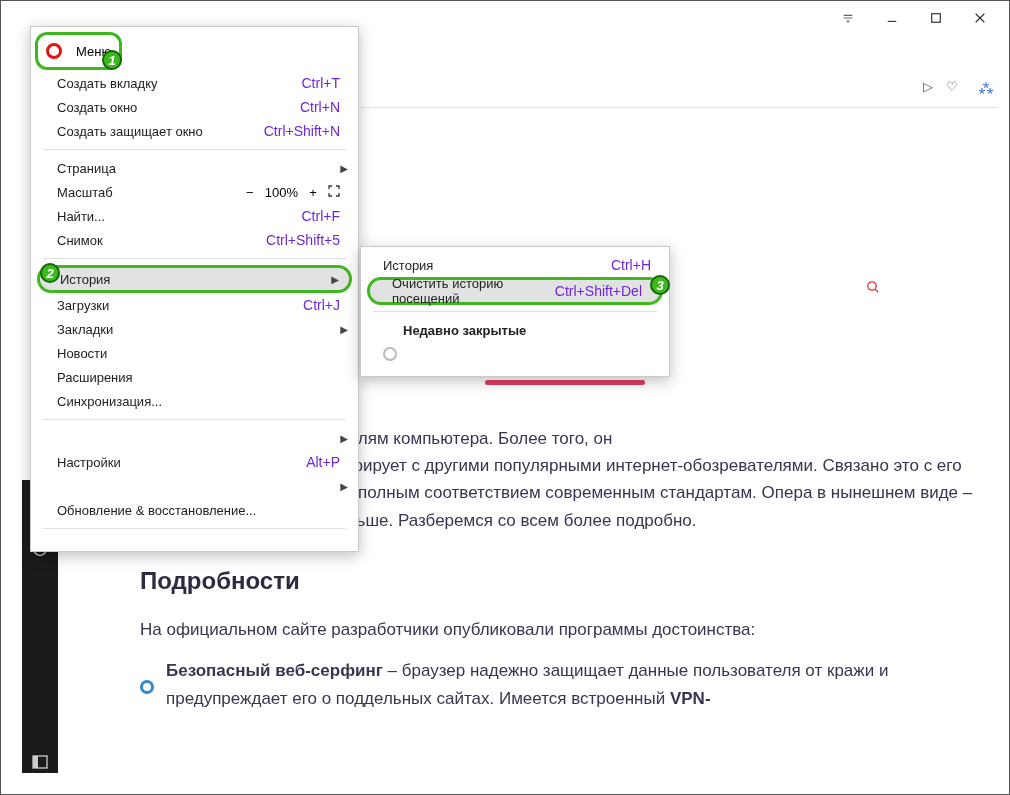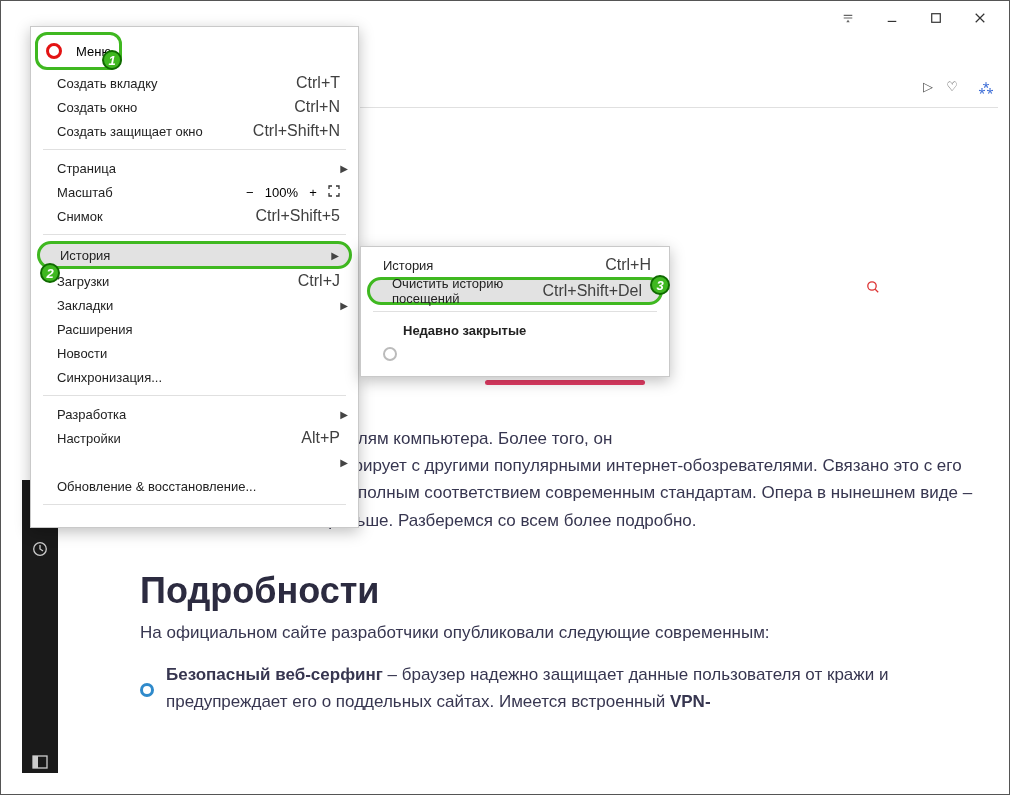--- a/index.html
+++ b/index.html
@@ -68,21 +68,21 @@
 .menu-title .opera-o {
   width: 16px; height: 16px; border: 3px solid #e31313; border-radius: 50%;
 }
 .menu-items { padding-top: 44px; padding-bottom: 16px; }
 .mi {
   display: flex; align-items: center; height: 24px;
   padding: 0 18px 0 26px;
   position: relative;
 }
 .mi .lbl { flex: 1; color: #222; }
-.mi .shc { color: #404040; font-size: 16px; }
+.mi .shc { color: #6d28d9; font-size: 14px; }
 .mi .chv { position: absolute; right: 10px; color: #444; font-size: 10px; }
 .mi.hov { background: #e2e2e2; }
 .sep-line { height: 1px; background: #e0e0e0; margin: 6px 12px; }
 
 .zoom-controls { display: flex; align-items: center; gap: 8px; }
 .zoom-controls .zbtn { width: 14px; text-align: center; }
 .zoom-controls .fs svg { width: 12px; height: 12px; }
 
 
 .mi.hi-row {
@@ -138,21 +138,22 @@
 }
 .title-underline {
   width: 160px; height: 5px; background: #e13b63; border-radius: 3px;
   margin: 22px auto 0;
 }
 .page-body {
   margin-top: 40px; color: #373650; font-size: 17px; line-height: 1.6;
 }
 .page-body p { margin-bottom: 12px; }
 .page-h2 {
-  margin-top: 28px; font-size: 36px; font-weight: 700; color: #2c2b40;
+  margin-top: 28px; font-size: 24px; font-weight: 700; color: #2c2b40;
+  margin-bottom: 16px;
 }
 .bullet {
   display: flex; gap: 12px; align-items: center; margin-top: 14px;
 }
 .bullet .dot {
   width: 14px; height: 14px; border: 3px solid #2f8acb; border-radius: 50%;
   flex-shrink: 0; margin-top: 4px;
 }
 .bullet .btxt { color: #373650; font-size: 17px; line-height: 1.6; }
 .bullet .btxt b { font-weight: 700; }
@@ -211,21 +212,21 @@
 
   <div class="page-title-main">Opera</div>
   <div class="title-underline"></div>
 
   <div class="page-body">
     <p>
       <span>, пожалуй, всем пользователям компьютера. Более того, он</span><br>
       <span>лее 20 лет и отлично конкурирует с другими популярными интернет-обозревателями. Связано это с его непрерывным развитием и полным соответствием современным стандартам. Опера в нынешнем виде – совсем не то, что было раньше. Разберемся со всем более подробно.</span>
     </p>
     <h2 class="page-h2">Подробности</h2>
-    <p>На официальном сайте разработчики опубликовали следующие современным:</p>
+    <p>На официальном сайте разработчики опубликовали программы достоинства:</p>
     <div class="bullet">
       <div class="dot"></div>
       <div class="btxt">
         <b>Безопасный веб-серфинг</b><span> – браузер надежно защищает данные пользователя от кражи и предупреждает его о поддельных сайтах. Имеется встроенный </span><b>VPN-</b>
       </div>
     </div>
   </div>
 </div>
 
 <div class="side-strip">
@@ -274,48 +275,51 @@
       <span class="zoom-controls">
         <span class="zbtn">−</span>
         <span>100%</span>
         <span class="zbtn">+</span>
         <span class="fs"><svg viewBox="0 0 12 12">
               <path d="M1 4V1h3M11 4V1H8M1 8v3h3M11 8v3H8" stroke="#333" stroke-width="1.3" fill="none"></path>
             </svg></span>
       </span>
     </div>
     <div class="mi">
+        <span class="lbl">Найти...</span>
+        <span class="shc">Ctrl+F</span>
+      </div>
+    <div class="mi">
         <span class="lbl">Снимок</span>
         <span class="shc">Ctrl+Shift+5</span>
       </div>
     <div class="sep-line"></div>
     <div class="mi hi-row hov">
         <span class="lbl">История</span>
         <span class="chv">▶</span>
       </div>
     <div class="mi">
         <span class="lbl">Загрузки</span>
         <span class="shc">Ctrl+J</span>
       </div>
     <div class="mi">
         <span class="lbl">Закладки</span>
         <span class="chv">▶</span>
       </div>
     <div class="mi">
+        <span class="lbl">Новости</span>
+      </div>
+    <div class="mi">
         <span class="lbl">Расширения</span>
       </div>
     <div class="mi">
-        <span class="lbl">Новости</span>
-      </div>
-    <div class="mi">
         <span class="lbl">Синхронизация...</span>
       </div>
     <div class="sep-line"></div>
     <div class="mi">
-        <span class="lbl">Разработка</span>
         <span class="chv">▶</span>
       </div>
     <div class="mi">
         <span class="lbl">Настройки</span>
         <span class="shc">Alt+P</span>
       </div>
     <div class="mi">
         <span class="chv">▶</span>
       </div>
     <div class="mi">

